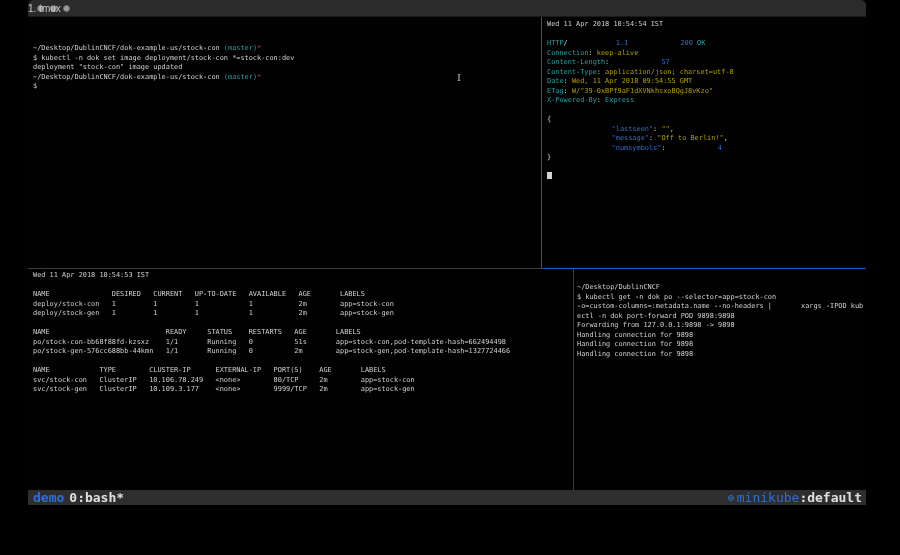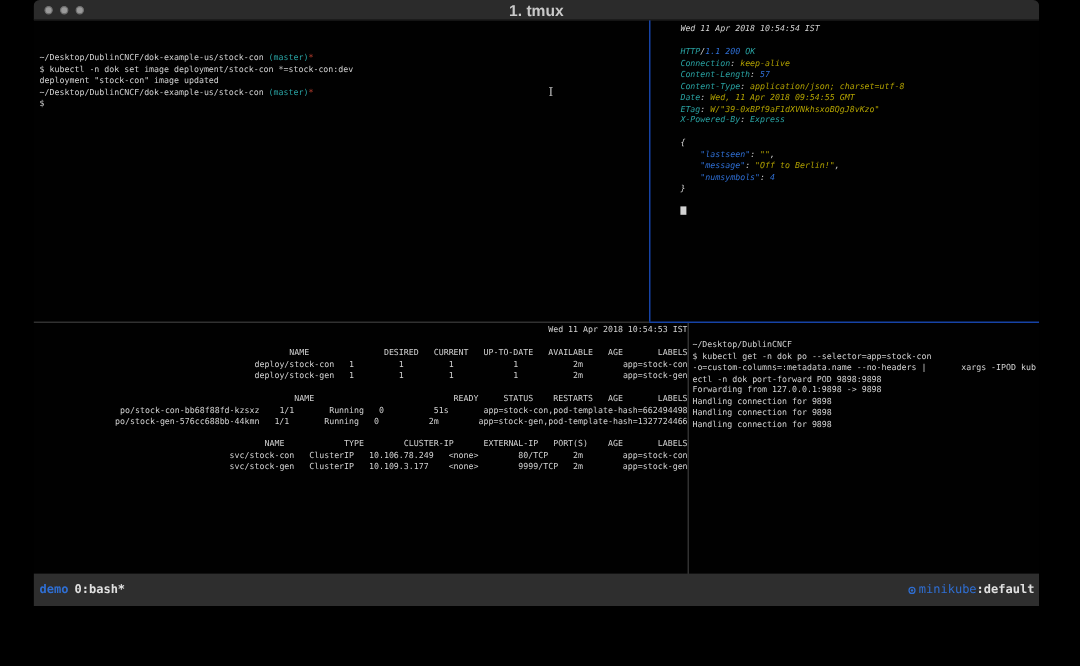--- a/index.html
+++ b/index.html
@@ -15,65 +15,65 @@
     height: 17px; background: var(--titlebar_bg, #2b2b2b);
     border-bottom: 1px solid #1a1a1a;
     display: flex; align-items: center; position: relative;
   }
   .lights { display: flex; gap: 6px; padding-left: 9px; }
   .light {
     width: 7px; height: 7px; border-radius: 50%;
     background: var(--traffic_light, #9a9a9a); border: 0.5px solid #6f6f6f;
   }
   .title {
-    position: absolute; left: 0; right: 0; text-align: center;
-    font-family: "Liberation Sans", sans-serif; font-size: 13px; font-weight: 700;
+    position: absolute; left: 0; right: 0; 
+    font-family: "Liberation Sans", sans-serif; font-size: 10px; font-weight: 400;
     color: var(--title_text, #c9c9c9);
   }
 
   .terminal { position: absolute; top: 17px; left: 0; right: 0; bottom: 11px; }
 
   .pane { position: absolute; overflow: hidden; }
   .pane-tl { left: 0; top: 0; width: 513px; height: 251px; margin-top: 24px; }
-  .pane-tr { left: 534px; top: 0; right: 0; height: 251px; font-style: italic; }
+  .pane-tr { left: 514px; top: 0; right: 0; height: 251px; }
   .pane-bl { left: 0; top: 252px; width: 545px; bottom: 0; }
   .pane-br { left: 546px; top: 252px; right: 0; bottom: 0; }
 
   .vb-top  { position: absolute; left: 513px; top: 0; width: 1px; height: 251px; background: var(--border_active, #1c54cf); }
   .hb-left { position: absolute; left: 0; top: 251px; width: 513px; height: 1px; background: var(--border_inactive, #3d3d3d); }
   .hb-right{ position: absolute; left: 513px; top: 251px; right: 0; height: 1px; background: var(--border_active, #1c54cf); }
   .vb-bot  { position: absolute; left: 545px; top: 252px; width: 1px; bottom: 0; background: var(--border_inactive, #3d3d3d); }
 
   pre.lines {
     font-family: "DejaVu Sans Mono", monospace;
     font-size: 6.9px; line-height: 9.5px; color: var(--fg, #d2d2d2);
     padding: 3px 0 0 5px; white-space: pre;
   }
   .pane-br pre.lines { padding-left: 3px; padding-top: 2px; margin-top: 12px; }
-  .pane-bl pre.lines { padding-top: 2px; text-align: right; }
+  .pane-bl pre.lines { padding-top: 2px; }
   .tl { height: 9.5px; white-space: pre; }
 
   .c-fg    { color: var(--fg, #d2d2d2); }
   .c-cyan  { color: var(--cyan, #29a1a1); }
-  .c-blue  { color: var(--blue, #2f6fd4); }
+  .c-blue  { color: var(--blue, #2f6fd4); margin-left: 48px; }
   .c-olive { color: var(--olive, #b0a000); }
   .c-red   { color: var(--red, #cc4433); }
   .c-cursor{ display: inline-block; width: 4.5px; height: 6.5px; background: var(--fg, #d8d8d8); }
 
   .ibeam {
     position: absolute; left: 429px; top: 56px;
     font-family: "DejaVu Serif", serif; font-size: 10px; line-height: 10px;
     color: #bdbdbd;
   }
 
   .statusbar {
-    position: absolute; left: 0; right: 0; bottom: 0; height: 27px;
+    position: absolute; left: 0; right: 0; bottom: 0; height: 15px;
     background: var(--statusbar_bg, #2e2e2e);
     display: flex; align-items: center;
-    font-size: 10px; line-height: 11px; padding: 0 4px 0 5px;
+    font-size: 13px; line-height: 11px; padding: 0 4px 0 5px;
     color: var(--statusbar_fg, #e0e0e0);
   }
   .sess { color: var(--blue, #2f6fd4); font-weight: 700; margin-right: 5px; }
   .winlabel { font-weight: 700; }
   .sb-spacer { flex: 1; }
   .helm-icon {
     display: inline-block; width: 6px; height: 6px; border-radius: 50%;
     border: 1px solid var(--blue, #2f6fd4); margin-right: 3px; position: relative;
   }
   .helm-icon::after {

